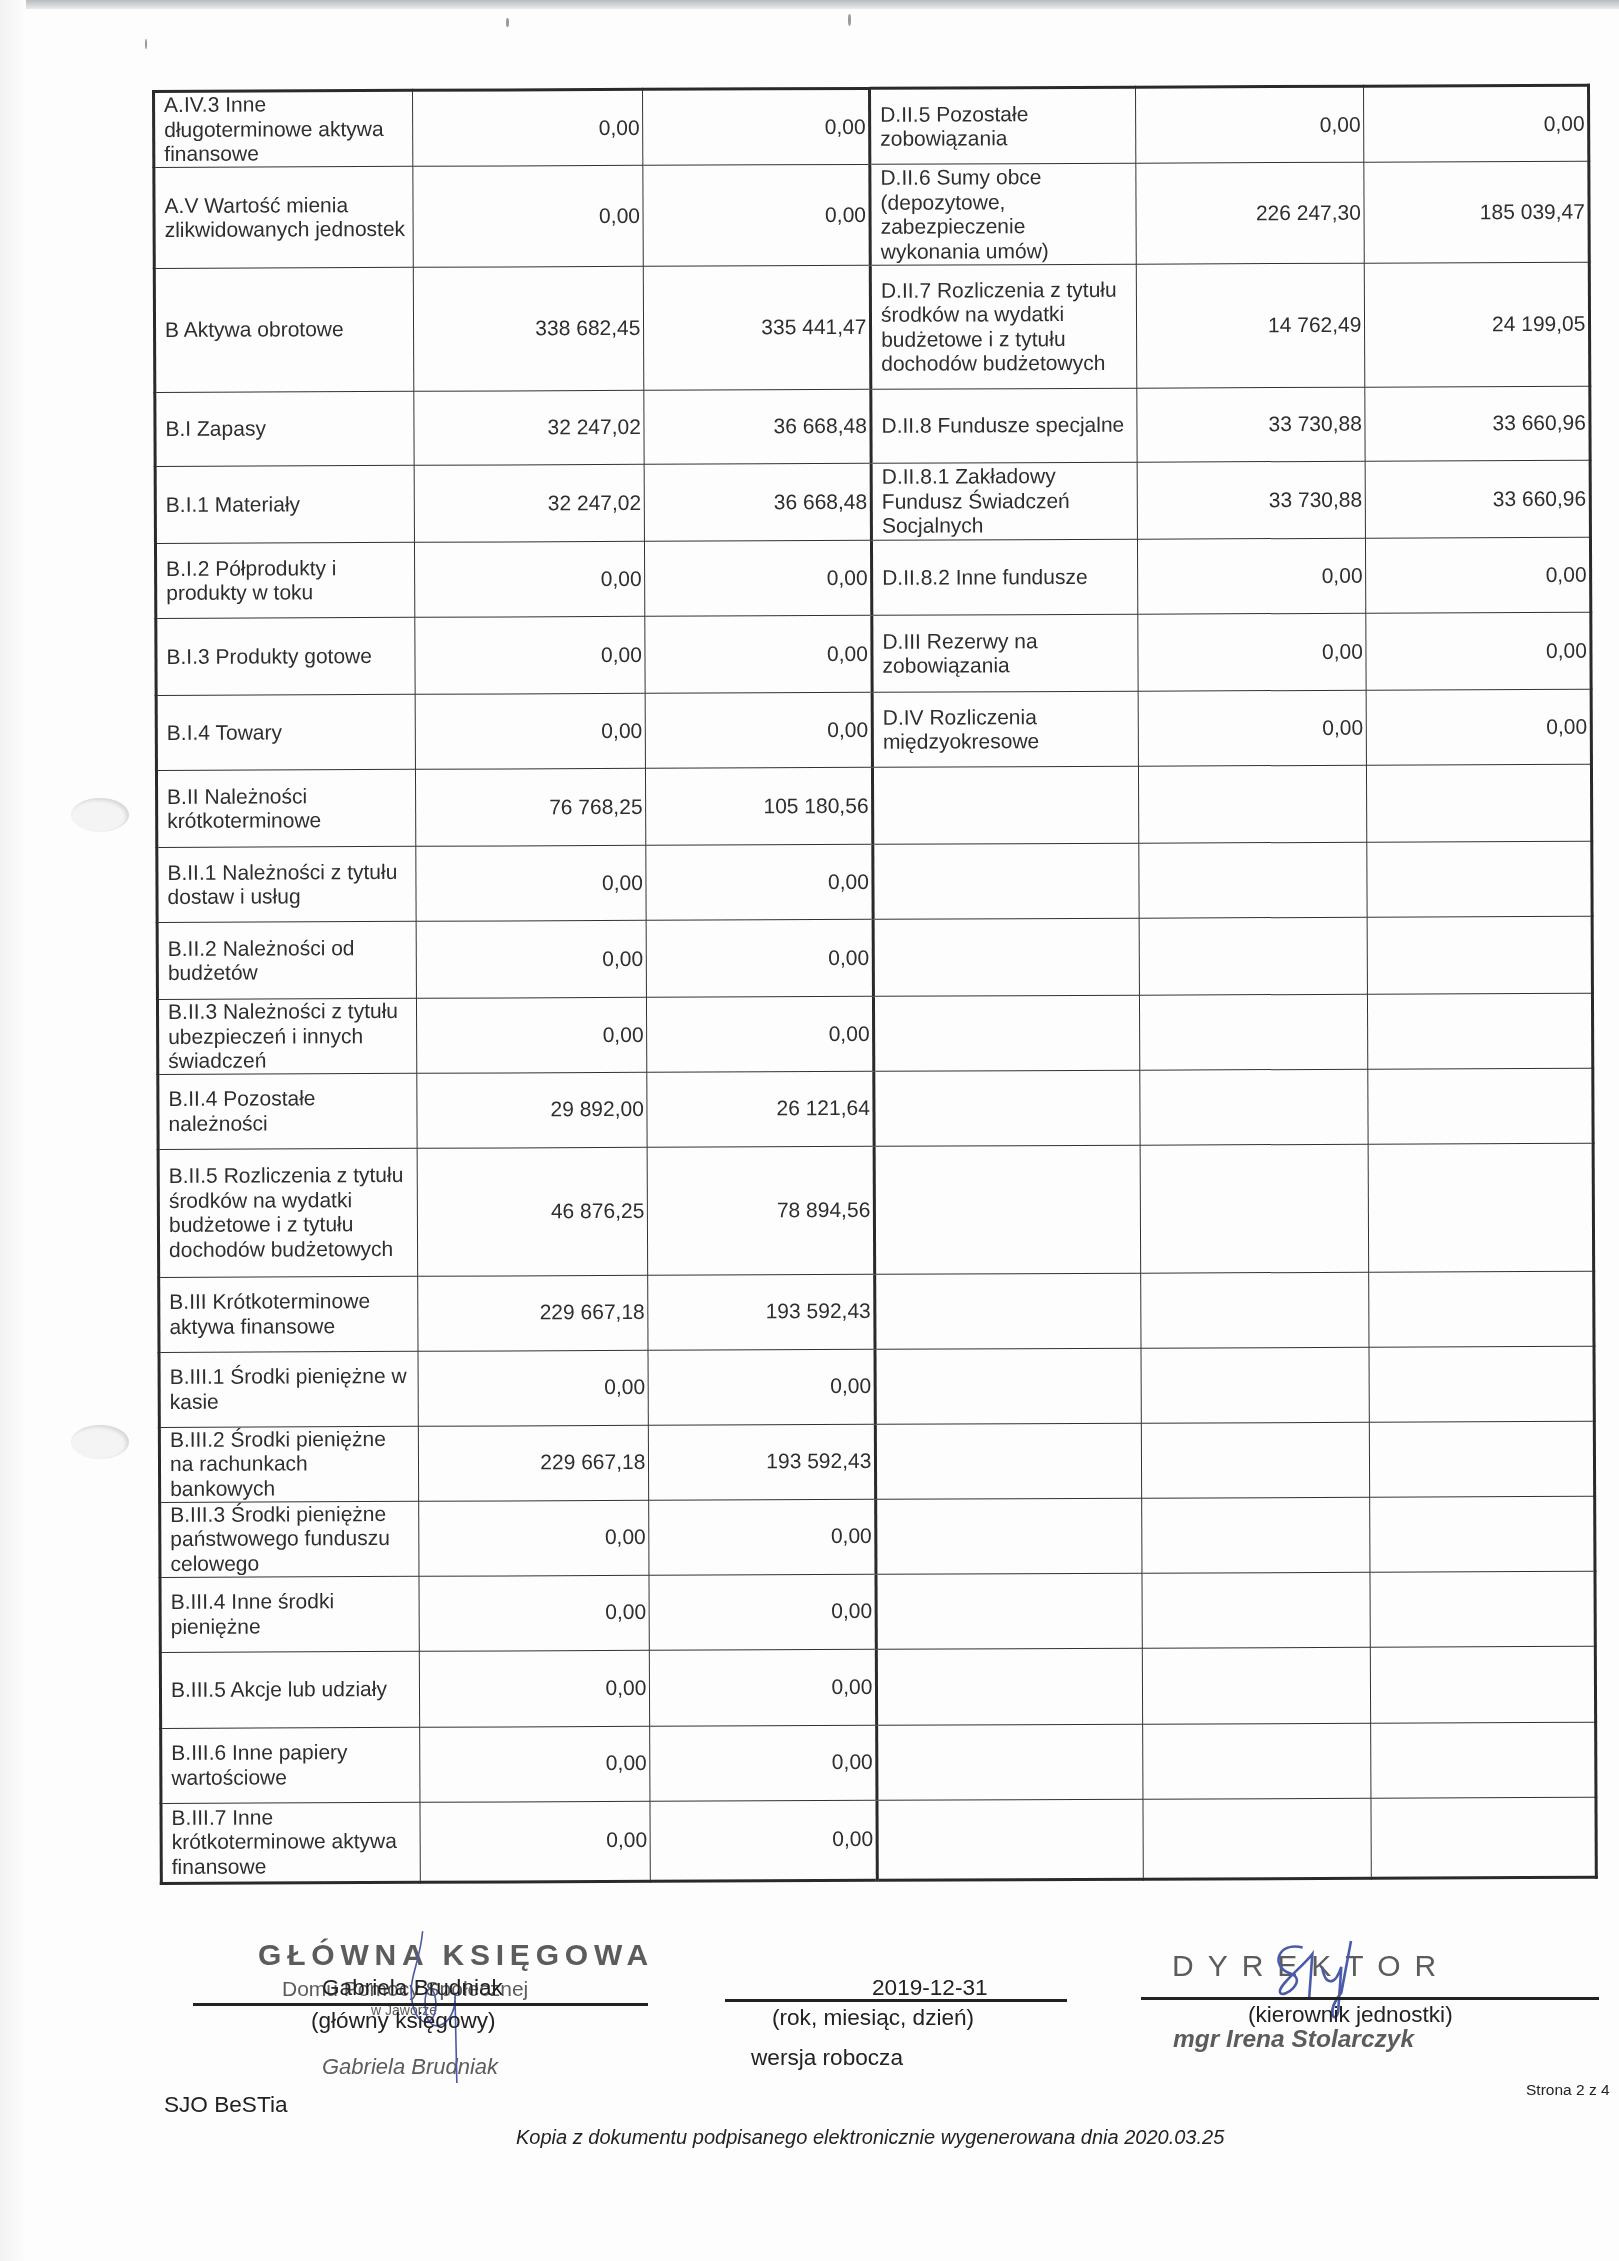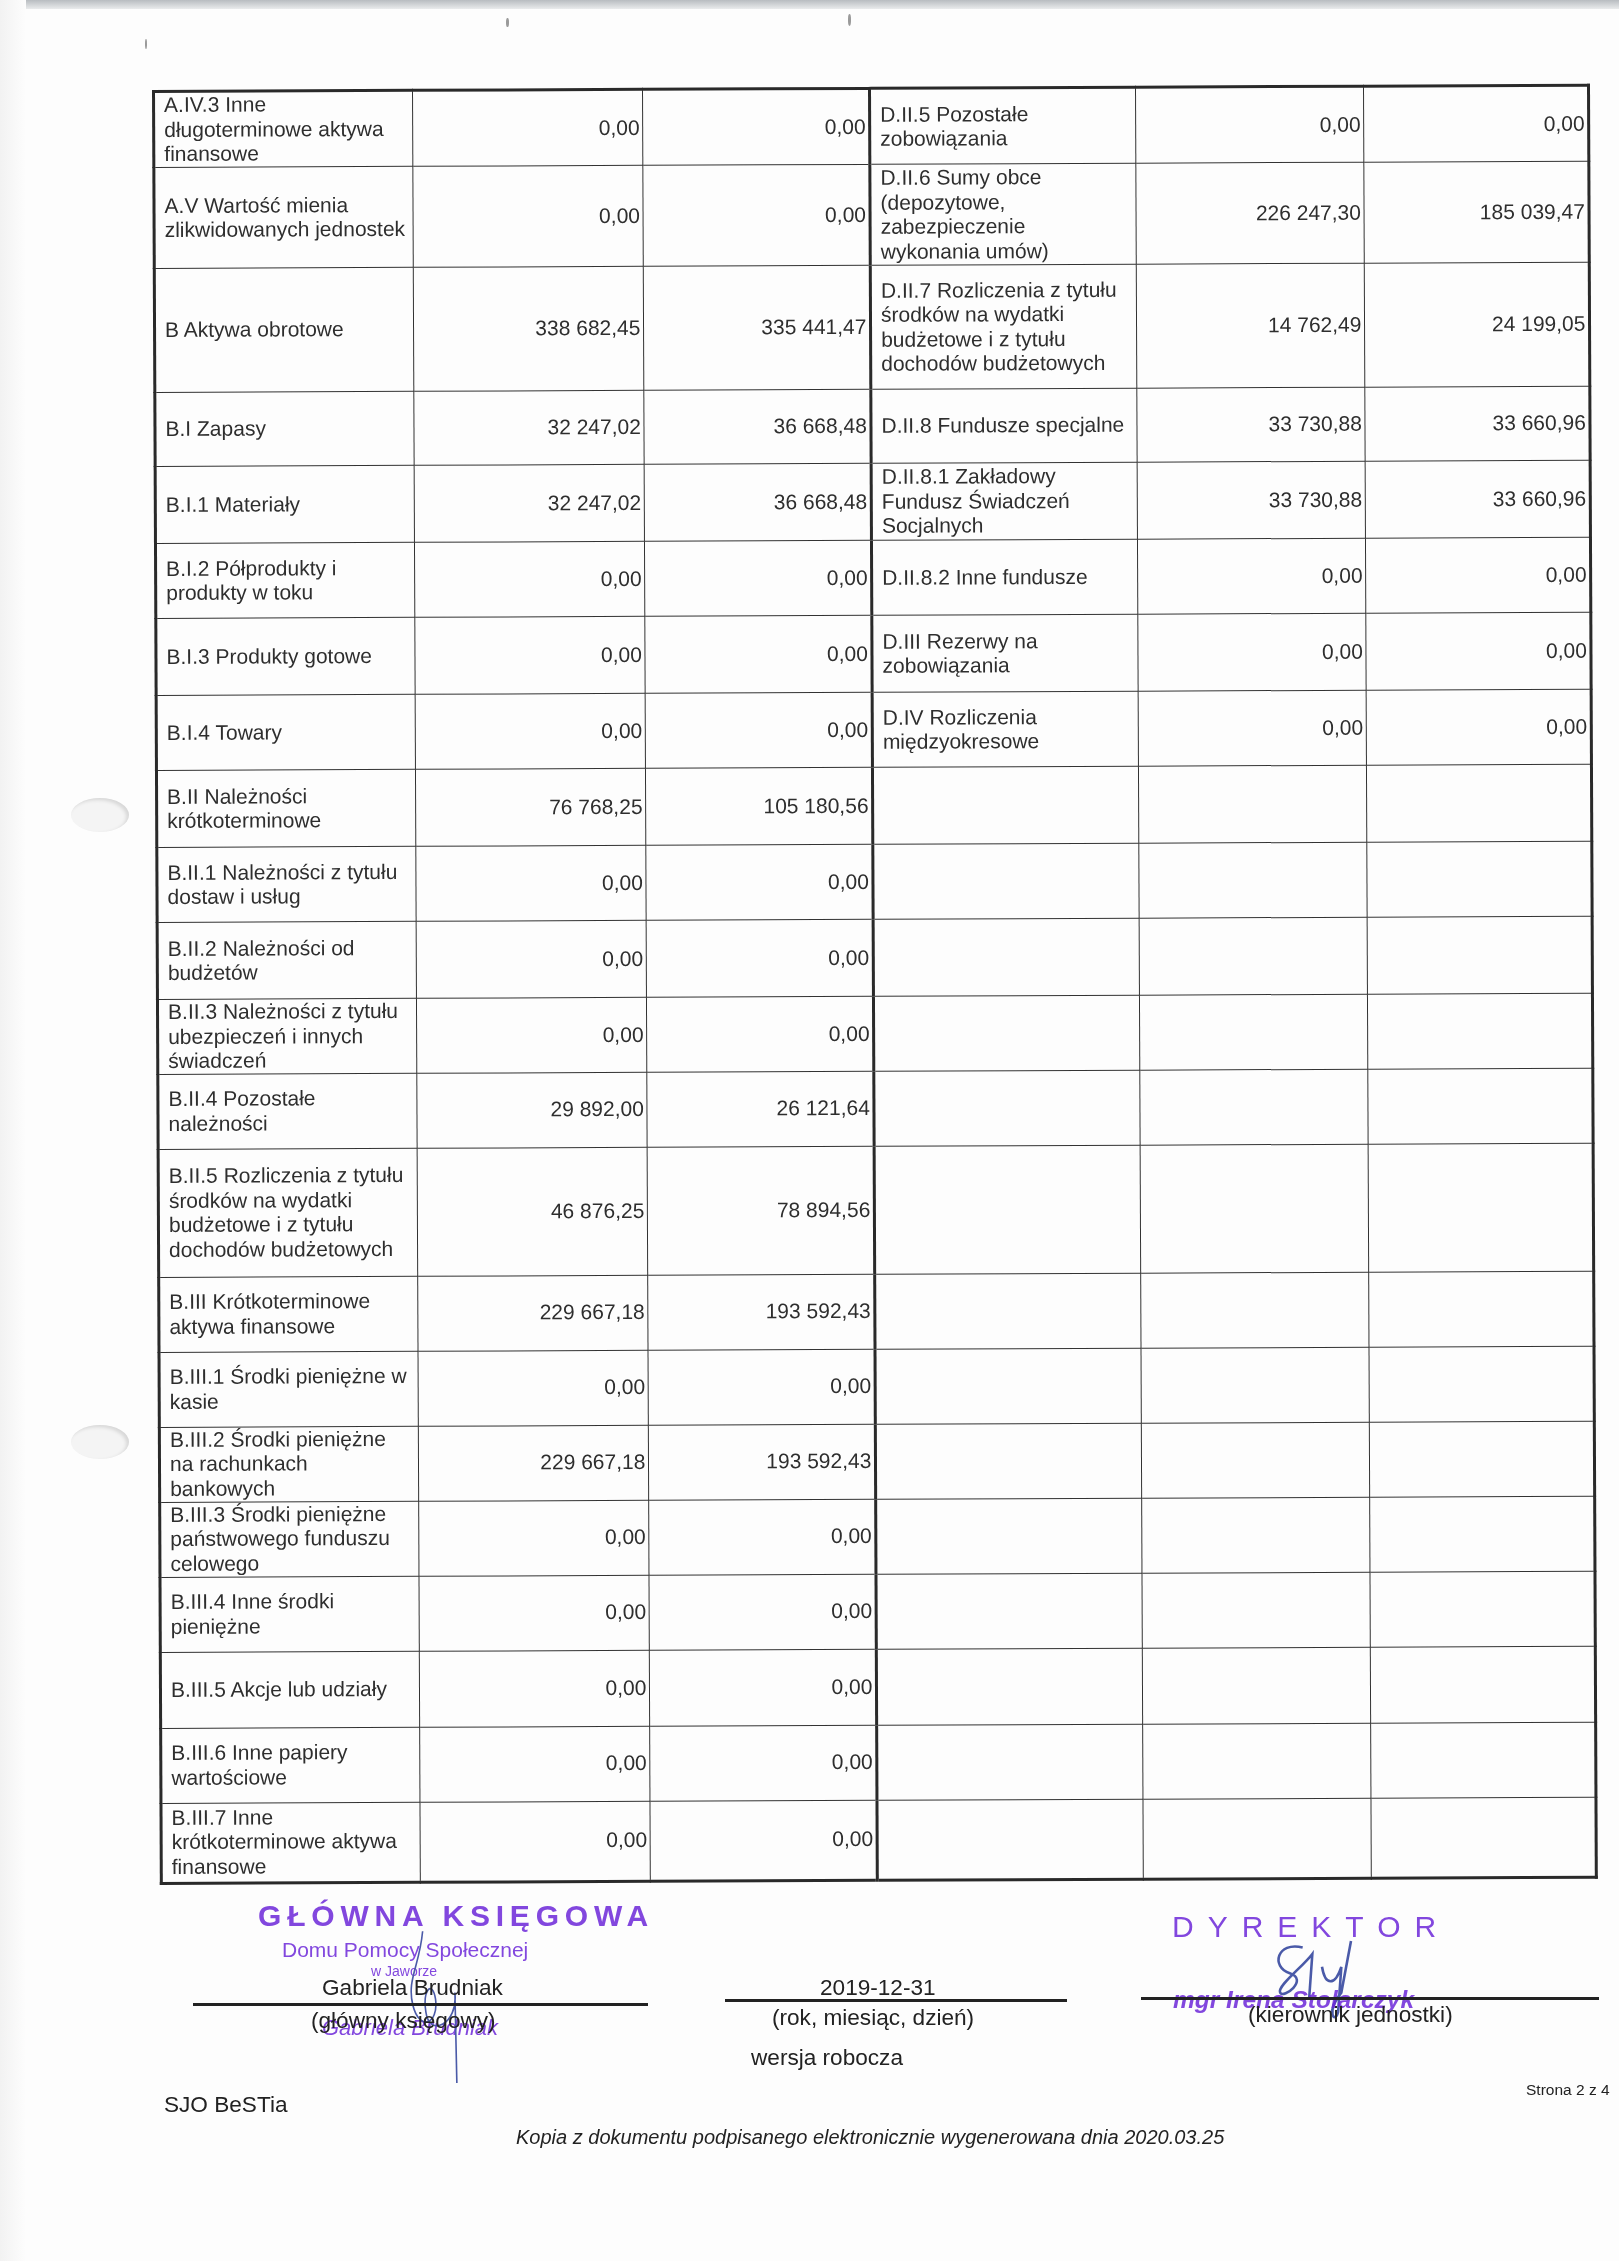--- a/index.html
+++ b/index.html
@@ -21,21 +21,21 @@
   table.balance { border-collapse:collapse; table-layout:fixed; width:1435px; }
   table.balance td { border:1.9px solid #333; padding:0; vertical-align:middle;
     font-size:21px; line-height:24.5px; }
   table.balance td.lbl { padding:0 6.4px 0 9px; text-align:left; }
   table.balance td.num { text-align:right; padding-right:2.6px; }
   table.balance td.mid { border-right:3.2px solid #2a2a2a; }
   table.balance { border:3.9px solid #2a2a2a; }
 
   .footer-text { position:absolute; font-size:22.6px; color:#222; white-space:nowrap; }
   .sig-line { position:absolute; height:3.2px; background:#222; }
-  .stamp { position:absolute; color:#6d28d9; white-space:nowrap; opacity:0.85; }
+  .stamp { position:absolute; color:#404040; white-space:nowrap; opacity:0.85;margin-top:39px; }
   .signature { position:absolute; }
 </style>
 </head>
 <body>
 
 <div class="scan-edge"></div>
 <div class="scan-left"></div>
 <div class="hole" style="top:798px"></div>
 <div class="hole" style="top:1425px"></div>
 <div class="speck" style="left:506px;top:18px;width:2.6px;height:9px"></div>
@@ -238,21 +238,21 @@
 <div class="stamp" style="left:371px;top:1963px;font-size:14px;">w Jaworze</div>
 <div class="stamp" style="left:322px;top:2015px;font-size:22px;font-style:italic;">Gabriela Brudniak</div>
 <svg class="signature" style="left:387px;top:1928px" width="110" height="155" viewBox="0 0 170 240">
   <path d="M55 5 C50 60, 30 80, 40 120 C50 160, 80 150, 75 110 C70 80, 55 95, 60 130 C65 170, 110 150, 105 100 L108 240" fill="none" stroke="#4a5aa8" stroke-width="2.5"></path>
 </svg>
 <div class="footer-text" style="left:322px;top:1975px;">Gabriela Brudniak</div>
 <div class="sig-line" style="left:193px;top:2003px;width:455px;"></div>
 <div class="footer-text" style="left:311px;top:2008px;">(główny księgowy)</div>
 <div class="footer-text" style="left:164px;top:2052px;margin-top:40px;">SJO BeSTia</div>
 
-<div class="footer-text" style="left:820px;top:1975px;">2019-12-31</div>
+<div class="footer-text" style="left:872px;top:1975px;">2019-12-31</div>
 <div class="sig-line" style="left:725px;top:1999px;width:342px;"></div>
 <div class="footer-text" style="left:772px;top:2005px;">(rok, miesiąc, dzień)</div>
 <div class="footer-text" style="left:751px;top:2045px;">wersja robocza</div>
 
 <div class="stamp" style="left:1172px;top:1910px;font-size:30px;letter-spacing:14px;">DYREKTOR</div>
 <svg class="signature" style="left:1264px;top:1928px" width="116" height="97" viewBox="0 0 180 150">
   <path d="M60 30 C20 20, 10 60, 40 70 C70 80, 30 110, 25 100 C20 90, 60 60, 75 40 L70 110 M90 60 C95 90, 110 90, 120 60 L115 130 C110 150, 95 130, 120 100 L135 20" fill="none" stroke="#4a5aa8" stroke-width="4"></path>
 </svg>
 <div class="stamp" style="left:1173px;top:1986px;font-size:24.5px;font-style:italic;font-weight:bold;">mgr Irena Stolarczyk</div>
 <div class="sig-line" style="left:1141px;top:1997px;width:458px;"></div>

